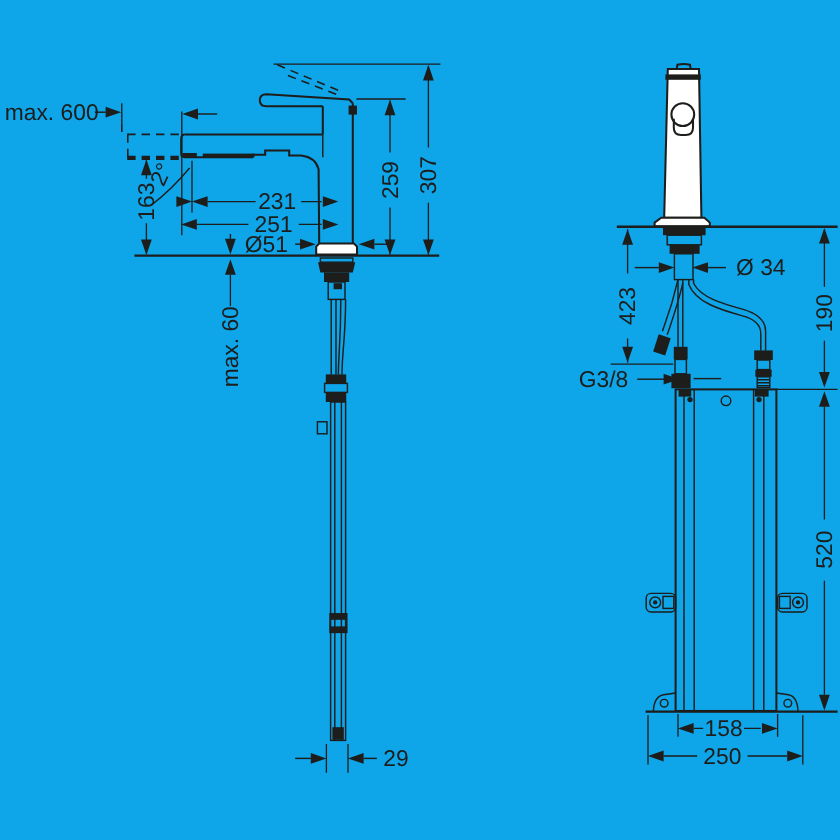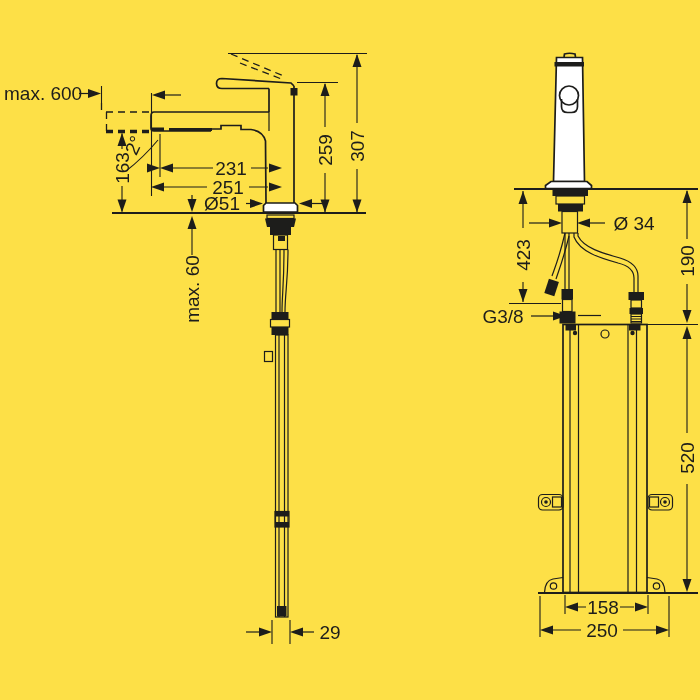--- a/index.html
+++ b/index.html
@@ -1,16 +1,16 @@
 <!DOCTYPE html>
 <html><head>
 <meta charset="utf-8">
 <style>
   html,body{margin:0;padding:0;background:#ffffff;}
-  .sheet{width:700px;height:700px;background:#fde047;position:relative;overflow:hidden;}
+  .sheet{width:700px;height:700px;background:#0ea5e9;position:relative;overflow:hidden;}
   svg{display:block;}
   text{font-family:"Liberation Sans", sans-serif;font-size:19px;fill:#1d1d1b;}
   .ln{stroke:#1d1d1b;stroke-width:1.2;fill:none;}
   .ref{stroke:#1d1d1b;stroke-width:1.1;fill:none;}
   .thick{stroke:#1d1d1b;stroke-width:2;fill:none;}
   .out{stroke:#1d1d1b;stroke-width:1.7;fill:none;}
   .outw{stroke:#1d1d1b;stroke-width:1.7;fill:#ffffff;}
   .fill{fill:#1d1d1b;stroke:none;}
   .dash{stroke:#1d1d1b;stroke-width:1.3;fill:none;stroke-dasharray:7 5;}
   .dashthick{stroke:#1d1d1b;stroke-width:3.5;fill:none;stroke-dasharray:7 5;}

